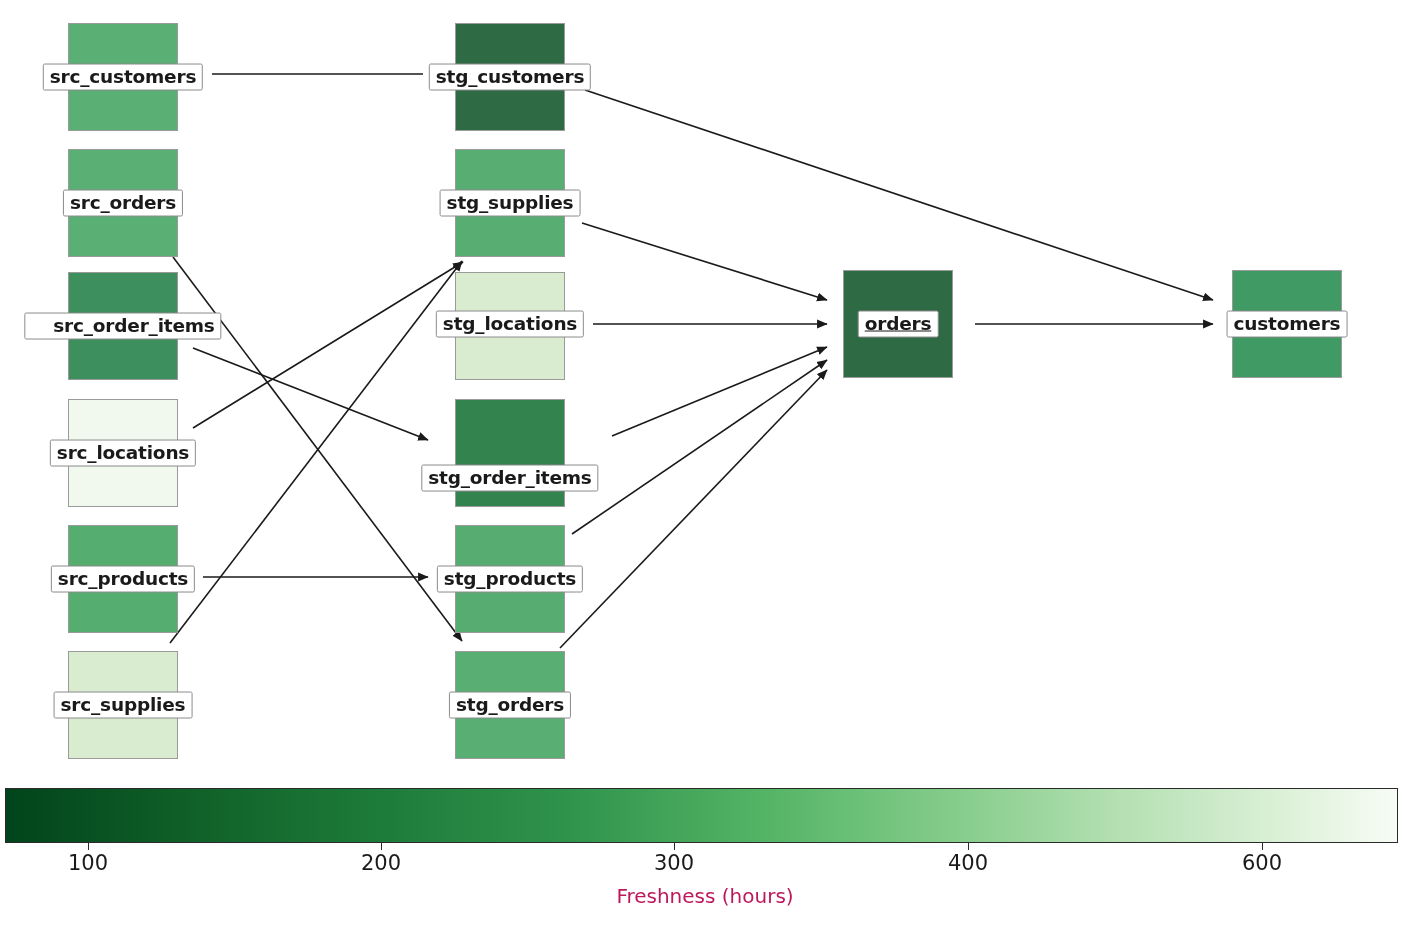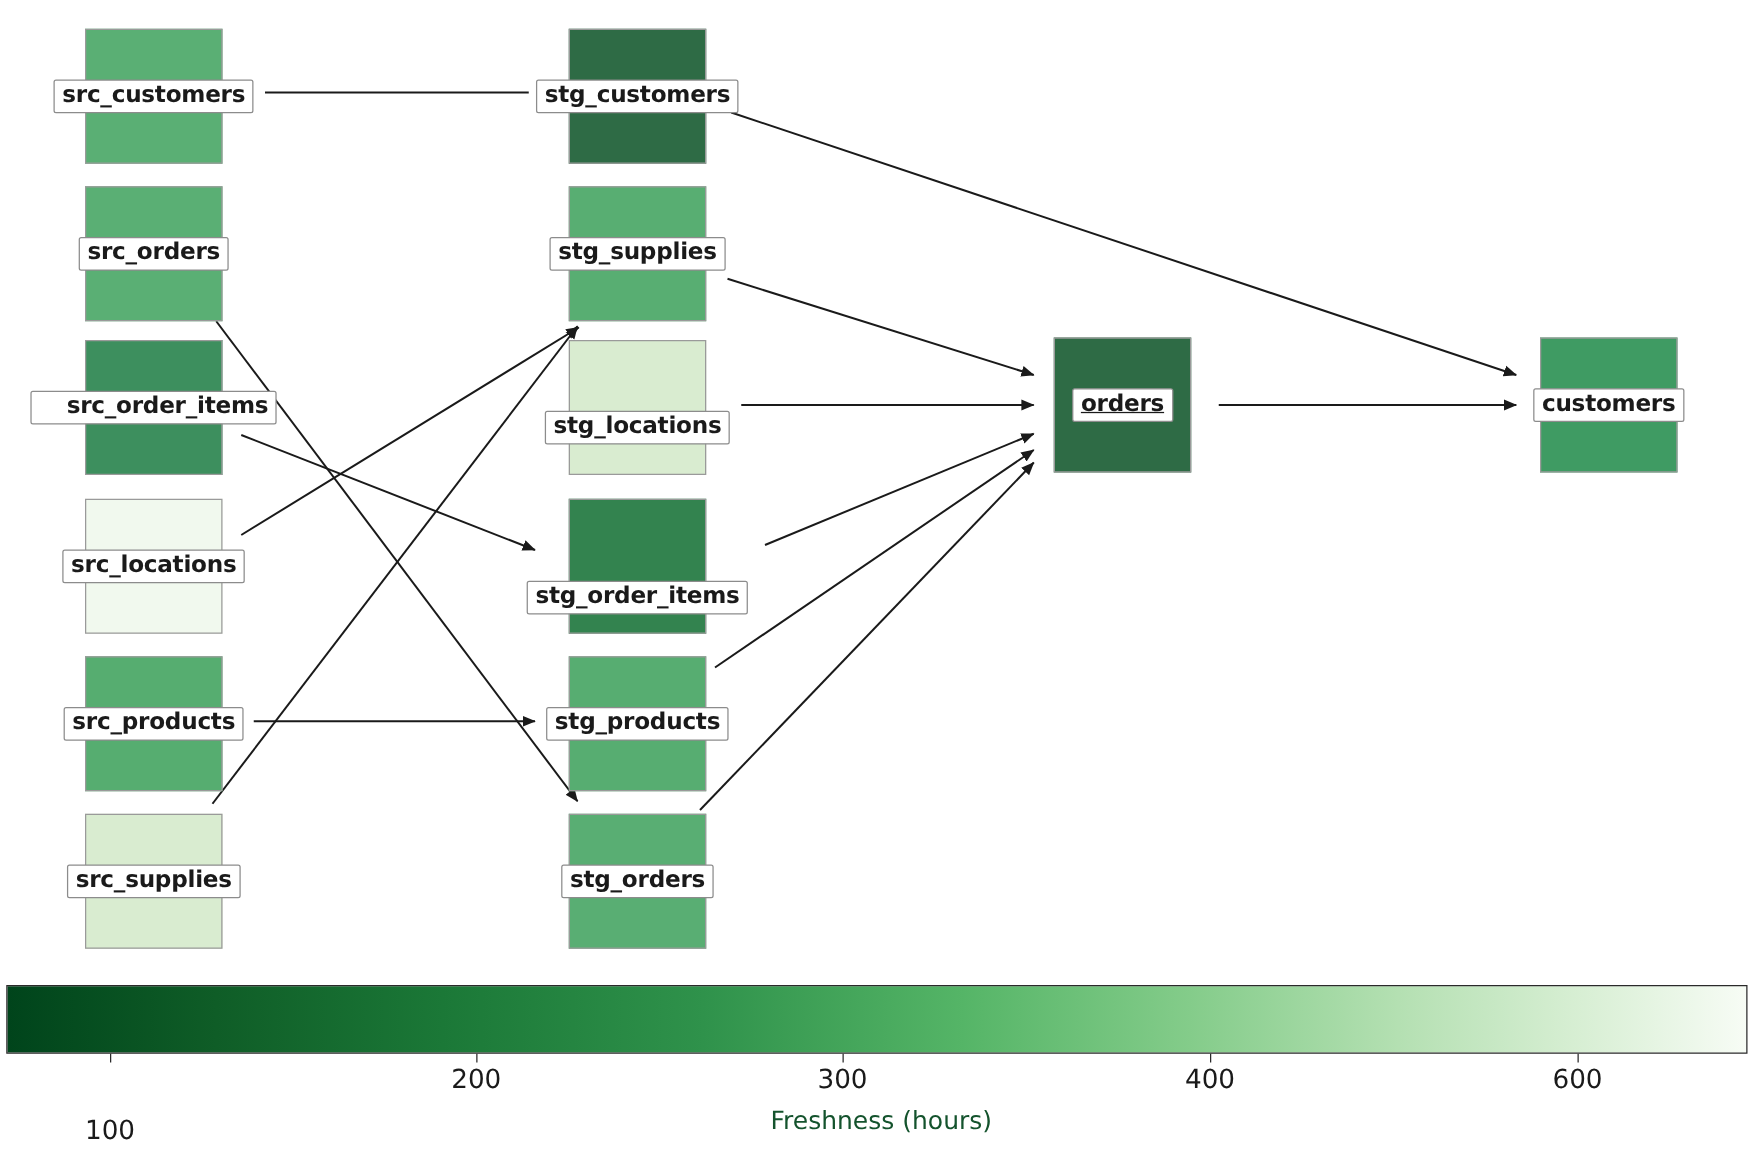--- a/index.html
+++ b/index.html
@@ -35,21 +35,21 @@
     box-sizing:border-box;
   }
   .cb-tick{position:absolute;top:63px;width:1px;height:7px;background:#2a2a2a;}
   .cb-ticklabel{
     position:absolute;top:71px;transform:translateX(-50%);
     font-size:21px;color:#1a1a1a;
     font-family:"DejaVu Sans","Liberation Sans",sans-serif;
   }
   #cb-title{
     position:absolute;top:104px;left:705px;transform:translateX(-50%);
-    font-size:20px;color:#14532d;white-space:nowrap;
+    font-size:20px;color:#be185d;white-space:nowrap;
   }
 </style>
 </head>
 <body>
 
 <div id="root">
 
   <div id="graph">
     <svg id="edges" viewBox="0 0 1410 780" preserveAspectRatio="none" xmlns="http://www.w3.org/2000/svg">
       <defs>
@@ -91,34 +91,34 @@
       </div>
     <div id="label-layer">
         <div class="node-label" style="left: 123px; top: 77px;">src_customers</div>
         <div class="node-label" style="left: 123px; top: 203px;">src_orders</div>
         <div class="node-label" style="left: 123px; top: 326px; padding-left: 28px;">src_order_items</div>
         <div class="node-label" style="left: 123px; top: 453px;">src_locations</div>
         <div class="node-label" style="left: 123px; top: 579px;">src_products</div>
         <div class="node-label" style="left: 123px; top: 705px;">src_supplies</div>
         <div class="node-label" style="left: 510px; top: 77px;">stg_customers</div>
         <div class="node-label" style="left: 510px; top: 203px; text-align: center;">stg_supplies</div>
-        <div class="node-label" style="left: 510px; top: 342px;">stg_locations</div>
+        <div class="node-label" style="left: 510px; top: 324px;">stg_locations</div>
         <div class="node-label" style="left: 510px; top: 453px; margin-top: 25px;">stg_order_items</div>
         <div class="node-label" style="left: 510px; top: 579px;">stg_products</div>
         <div class="node-label" style="left: 510px; top: 705px;">stg_orders</div>
         <div class="node-label" style="left: 898px; top: 324px; text-decoration: underline;">orders</div>
         <div class="node-label" style="left: 1287px; top: 324px;">customers</div>
       </div>
   </div>
 
   <div id="colorbar-wrap">
     <div id="colorbar" style="background: linear-gradient(to right, rgb(0, 68, 27) 0%, rgb(15, 93, 39) 12%, rgb(27, 120, 55) 25%, rgb(47, 146, 75) 40%, rgb(85, 181, 103) 55%, rgb(132, 204, 138) 68%, rgb(180, 224, 178) 80%, rgb(214, 238, 210) 90%, rgb(247, 252, 245) 100%);"></div>
     <div id="cb-ticks">
         <div class="cb-tick" style="left: 88px;"></div>
-        <div class="cb-ticklabel" style="left: 88px; margin-top: 41px;">100</div>
+        <div class="cb-ticklabel" style="left: 88px;">100</div>
         <div class="cb-tick" style="left: 381px;"></div>
         <div class="cb-ticklabel" style="left: 381px;">200</div>
         <div class="cb-tick" style="left: 674px;"></div>
         <div class="cb-ticklabel" style="left: 674px;">300</div>
         <div class="cb-tick" style="left: 968px;"></div>
         <div class="cb-ticklabel" style="left: 968px;">400</div>
         <div class="cb-tick" style="left: 1262px;"></div>
         <div class="cb-ticklabel" style="left: 1262px;">600</div>
       </div>
     <div id="cb-title">Freshness (hours)</div>

